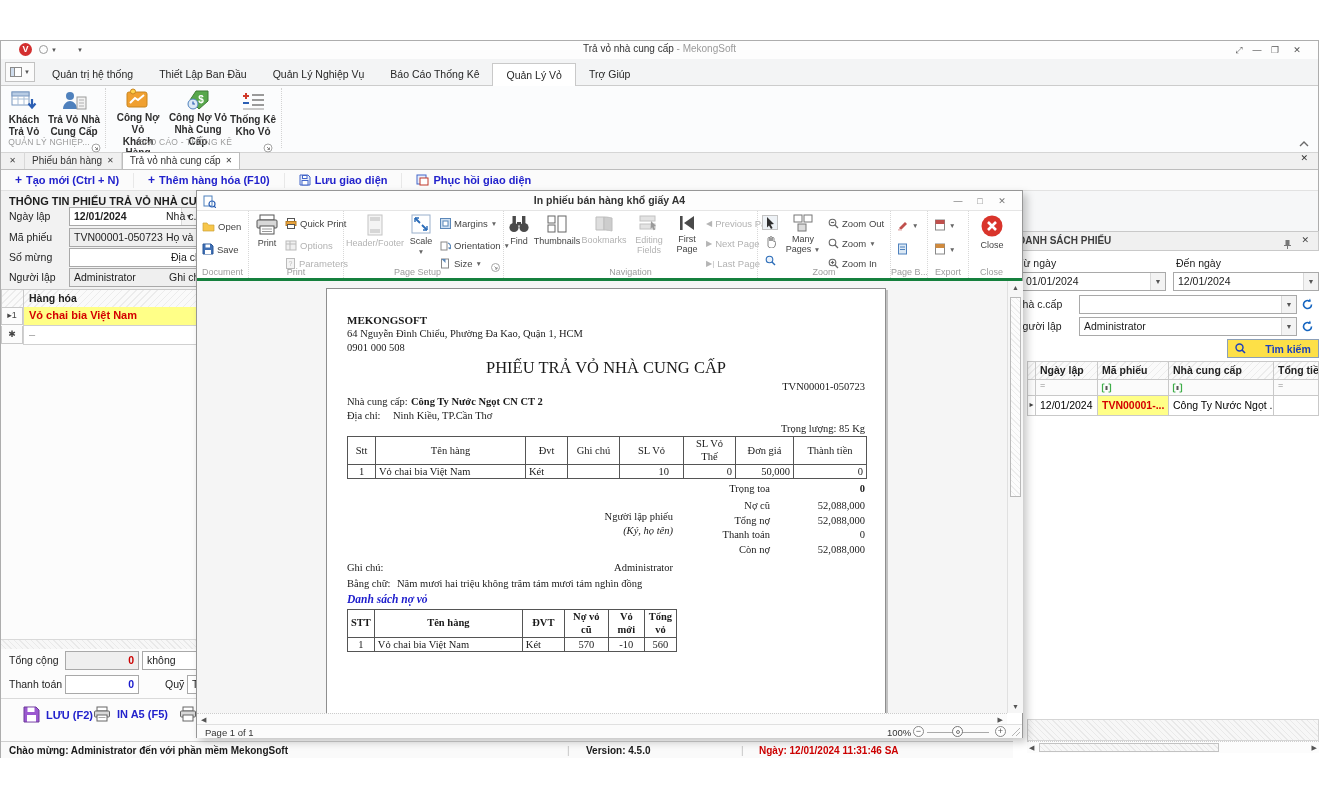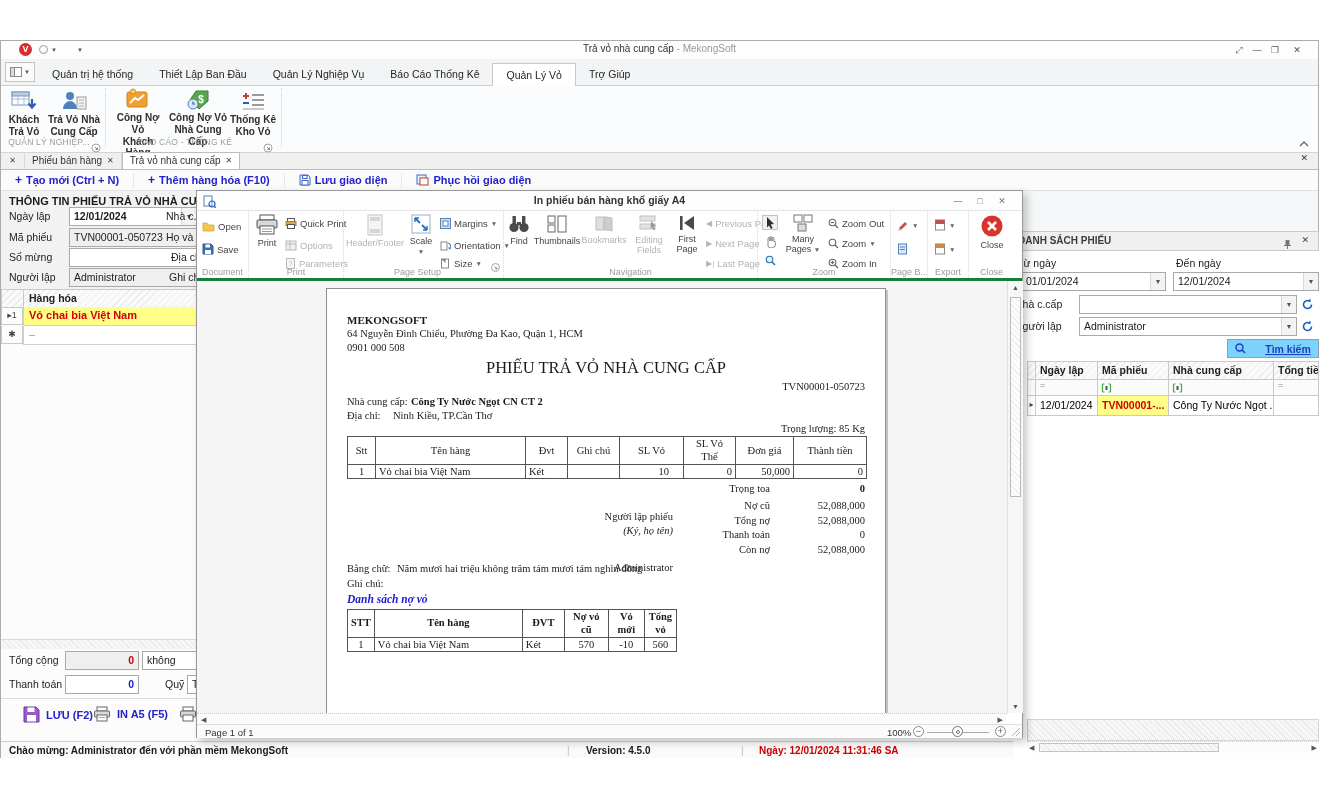--- a/index.html
+++ b/index.html
@@ -53,21 +53,21 @@
   .hl { background:#ffff87; color:#d40000; font-weight:bold; }
   .totrow-label { font-size:10.5px; color:#222; }
   .num-red { color:#cc0000; font-weight:bold; }
   .num-blue { color:#1a1acc; font-weight:bold; }
   .actbtn { display:flex; align-items:center; gap:6px; font-size:11px; font-weight:bold; color:#2222cc; }
 
   
   .rpanel { left:1012px; top:190px; width:306px; height:545px; background:#fff; z-index:1; }
   .rp-hdr { left:0; top:0; width:100%; height:20px; background:#f0f0f0; border:1px solid #c9c9c9; border-left:none; font-size:10px; font-weight:bold; color:#3c3c3c; line-height:18px; padding-left:5px; }
   .rp-label { font-size:10.5px; color:#222; white-space:nowrap; }
-  .searchbtn { display:flex; align-items:center; justify-content:center; gap:19px; border:1px solid #8ca0b8; background:#7dd3fc; font-size:10.5px; font-weight:bold; color:#1a3fbf; height:19px;text-decoration:underline; }
+  .searchbtn { display:flex; align-items:center; justify-content:center; gap:19px; border:1px solid #8ca0b8; background:#fde047; font-size:10.5px; font-weight:bold; color:#1a3fbf; height:19px; }
   .rg-cell { border:1px solid #c9c9c9; border-left:none; font-size:10.5px; overflow:hidden; white-space:nowrap; }
   .rg-hdr { font-weight:bold; color:#222; line-height:17px; padding-left:4px; }
 
   
   .statusbar { left:0; top:700px; width:100%; height:17px; background:#fafafa; border-top:1px solid #cfcfcf; font-size:10px; font-weight:bold; color:#1a1a1a; }
   .sb-sep { color:#c0c0c0; font-weight:normal; }
   .sb-date { color:#cc0000; }
 
   
   .dialog { left:196px; top:190px; width:827px; height:548px; background:#fff; border:1px solid #979797; box-shadow:4px 4px 8px rgba(0,0,0,.22); z-index:10; }
@@ -777,26 +777,26 @@
             <div class="sumrow">
                 <span class="sl">Thanh toán</span>
                 <span class="sv">0</span>
               </div>
             <div class="sumrow">
                 <span class="sl">Còn nợ</span>
                 <span class="sv">52,088,000</span>
               </div>
           </div>
         </div>
+        <div class="frow">
+            <span class="lb">Ghi chú:</span>
+          </div>
         <div class="frow" style="margin-top:2px;">
             <span class="lb" style="width:50px;">Bằng chữ:</span>
             <span>Năm mươi hai triệu không trăm tám mươi tám nghìn đồng</span>
-          </div>
-        <div class="frow">
-            <span class="lb">Ghi chú:</span>
           </div>
         <div class="debt-title">Danh sách nợ vỏ</div>
         <table class="debt">
           <tbody>
               <tr>
             <th style="width:24px;">STT</th>
             <th style="width:148px;">Tên hàng</th>
             <th style="width:42px;">ĐVT</th>
             <th style="width:44px;">Nợ vỏ cũ</th>
             <th style="width:36px;">Vỏ mới</th>

